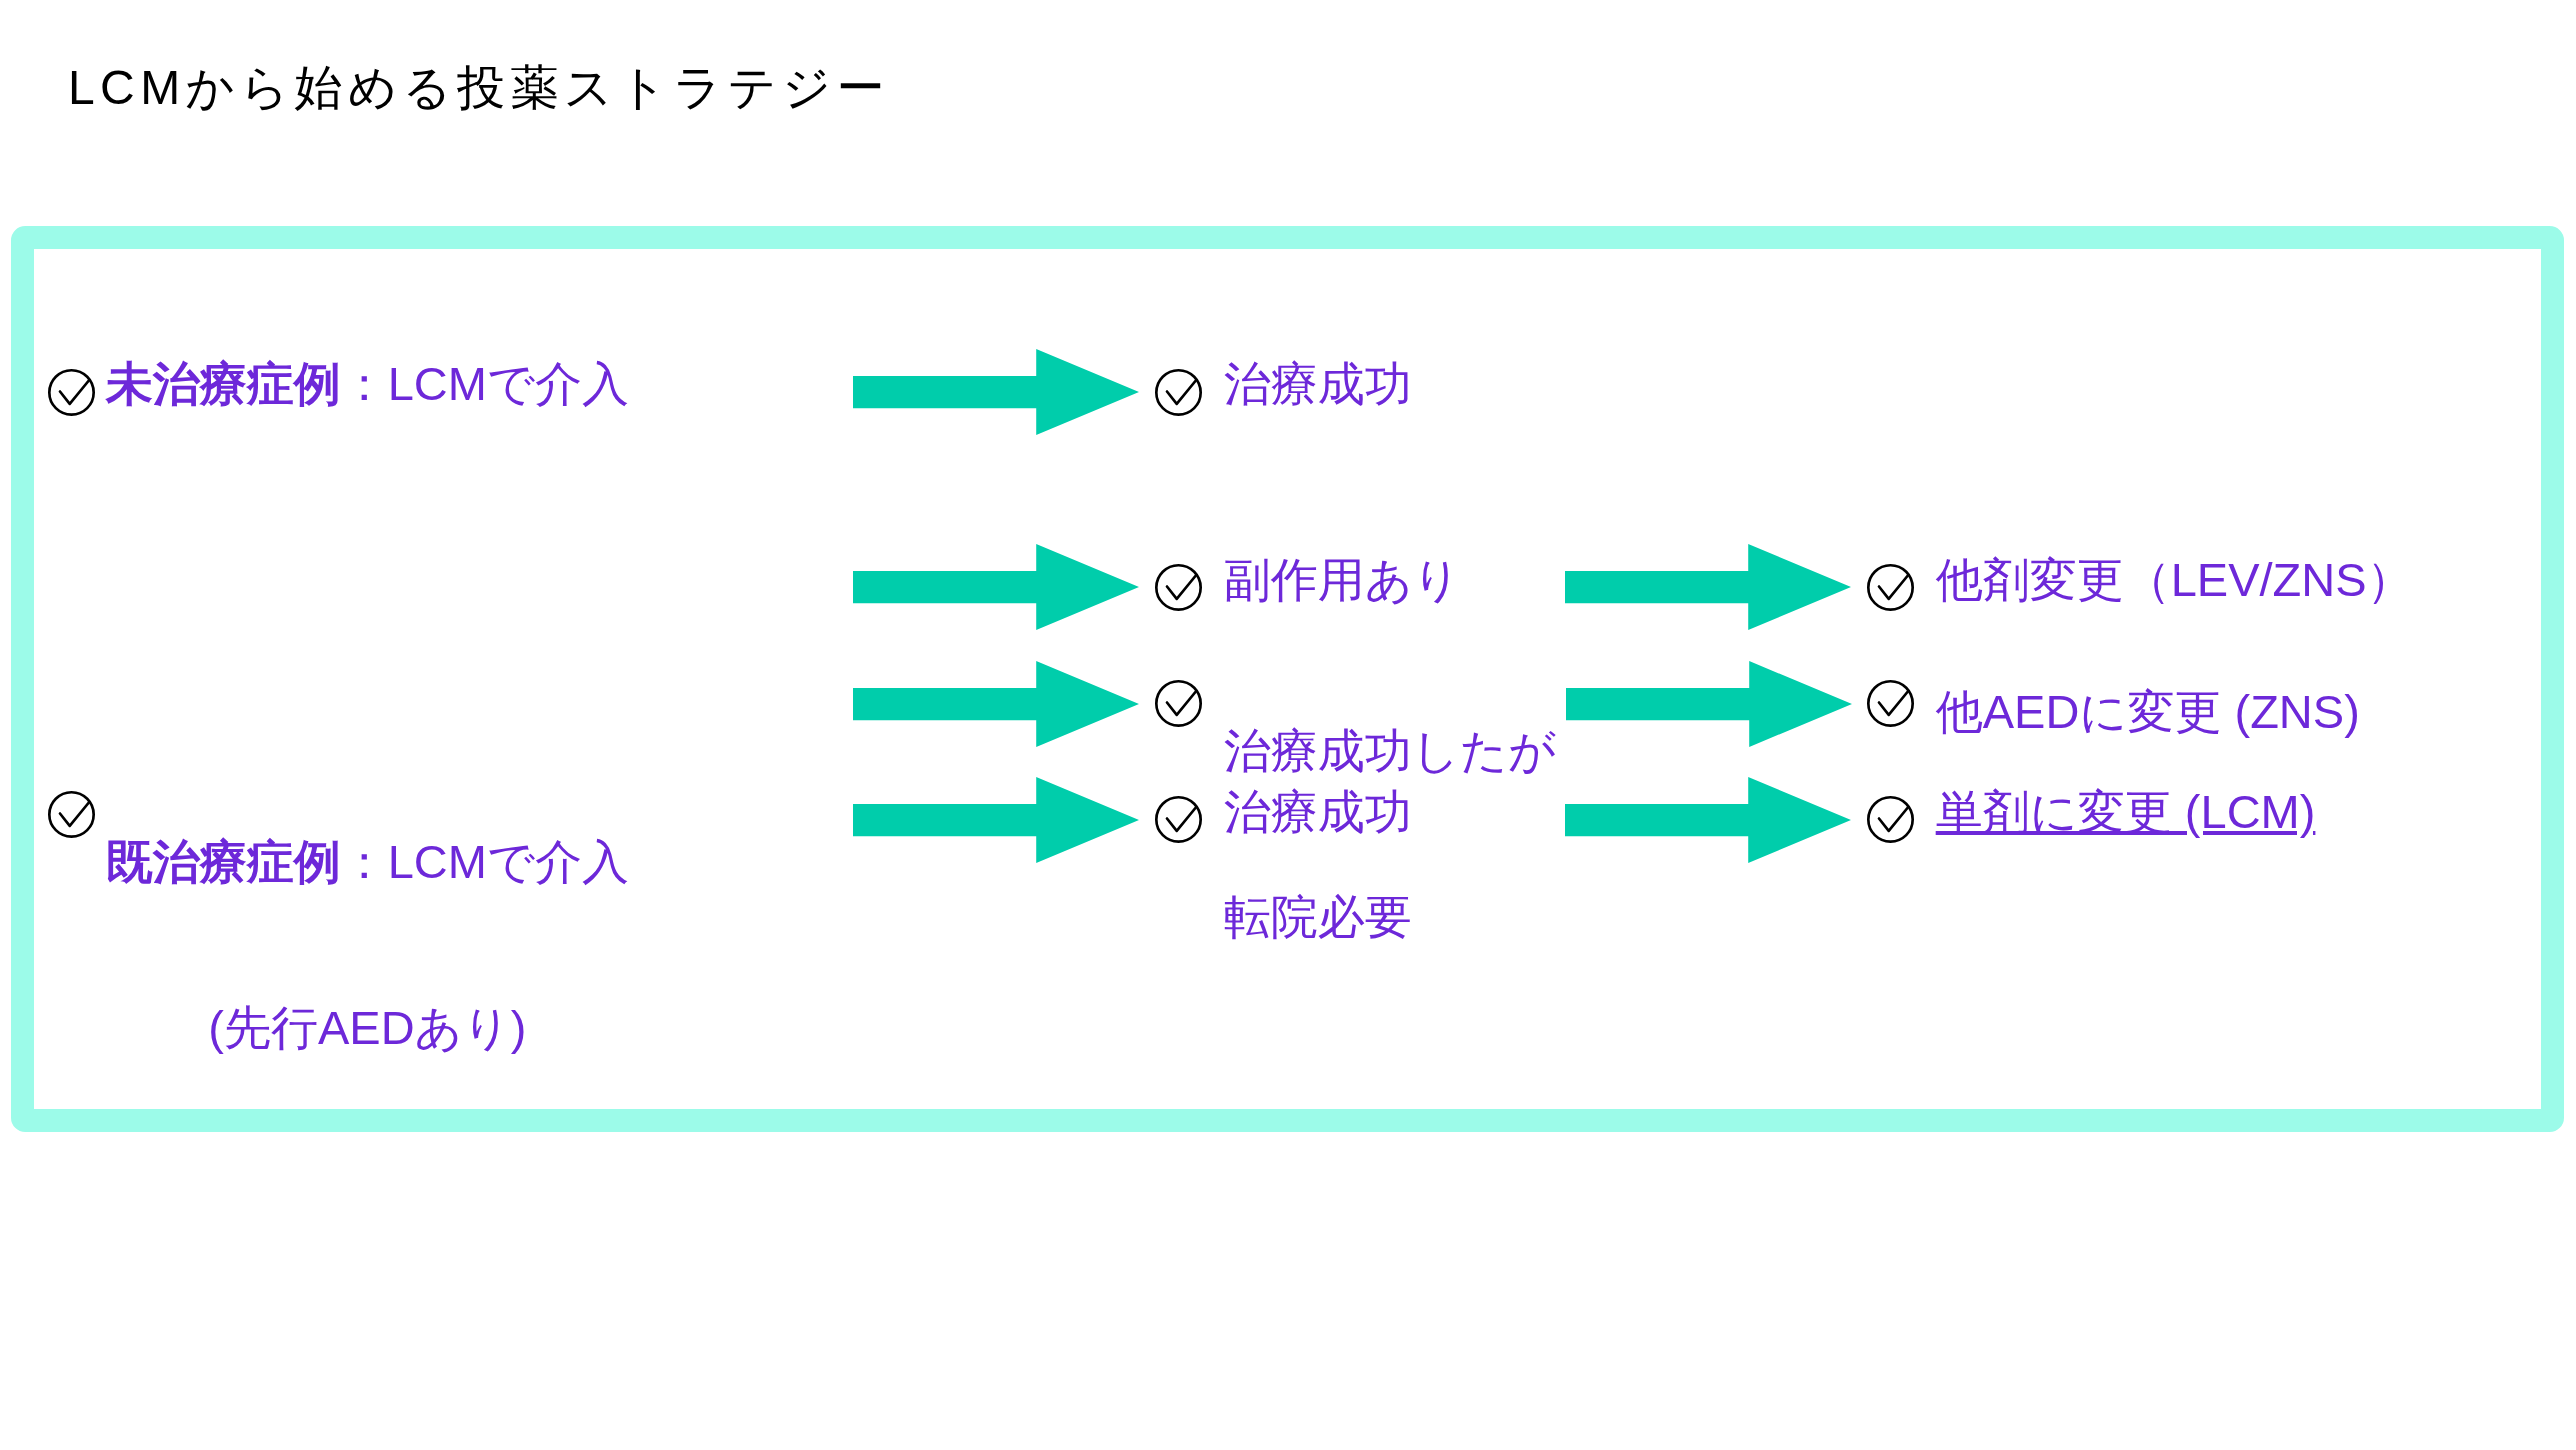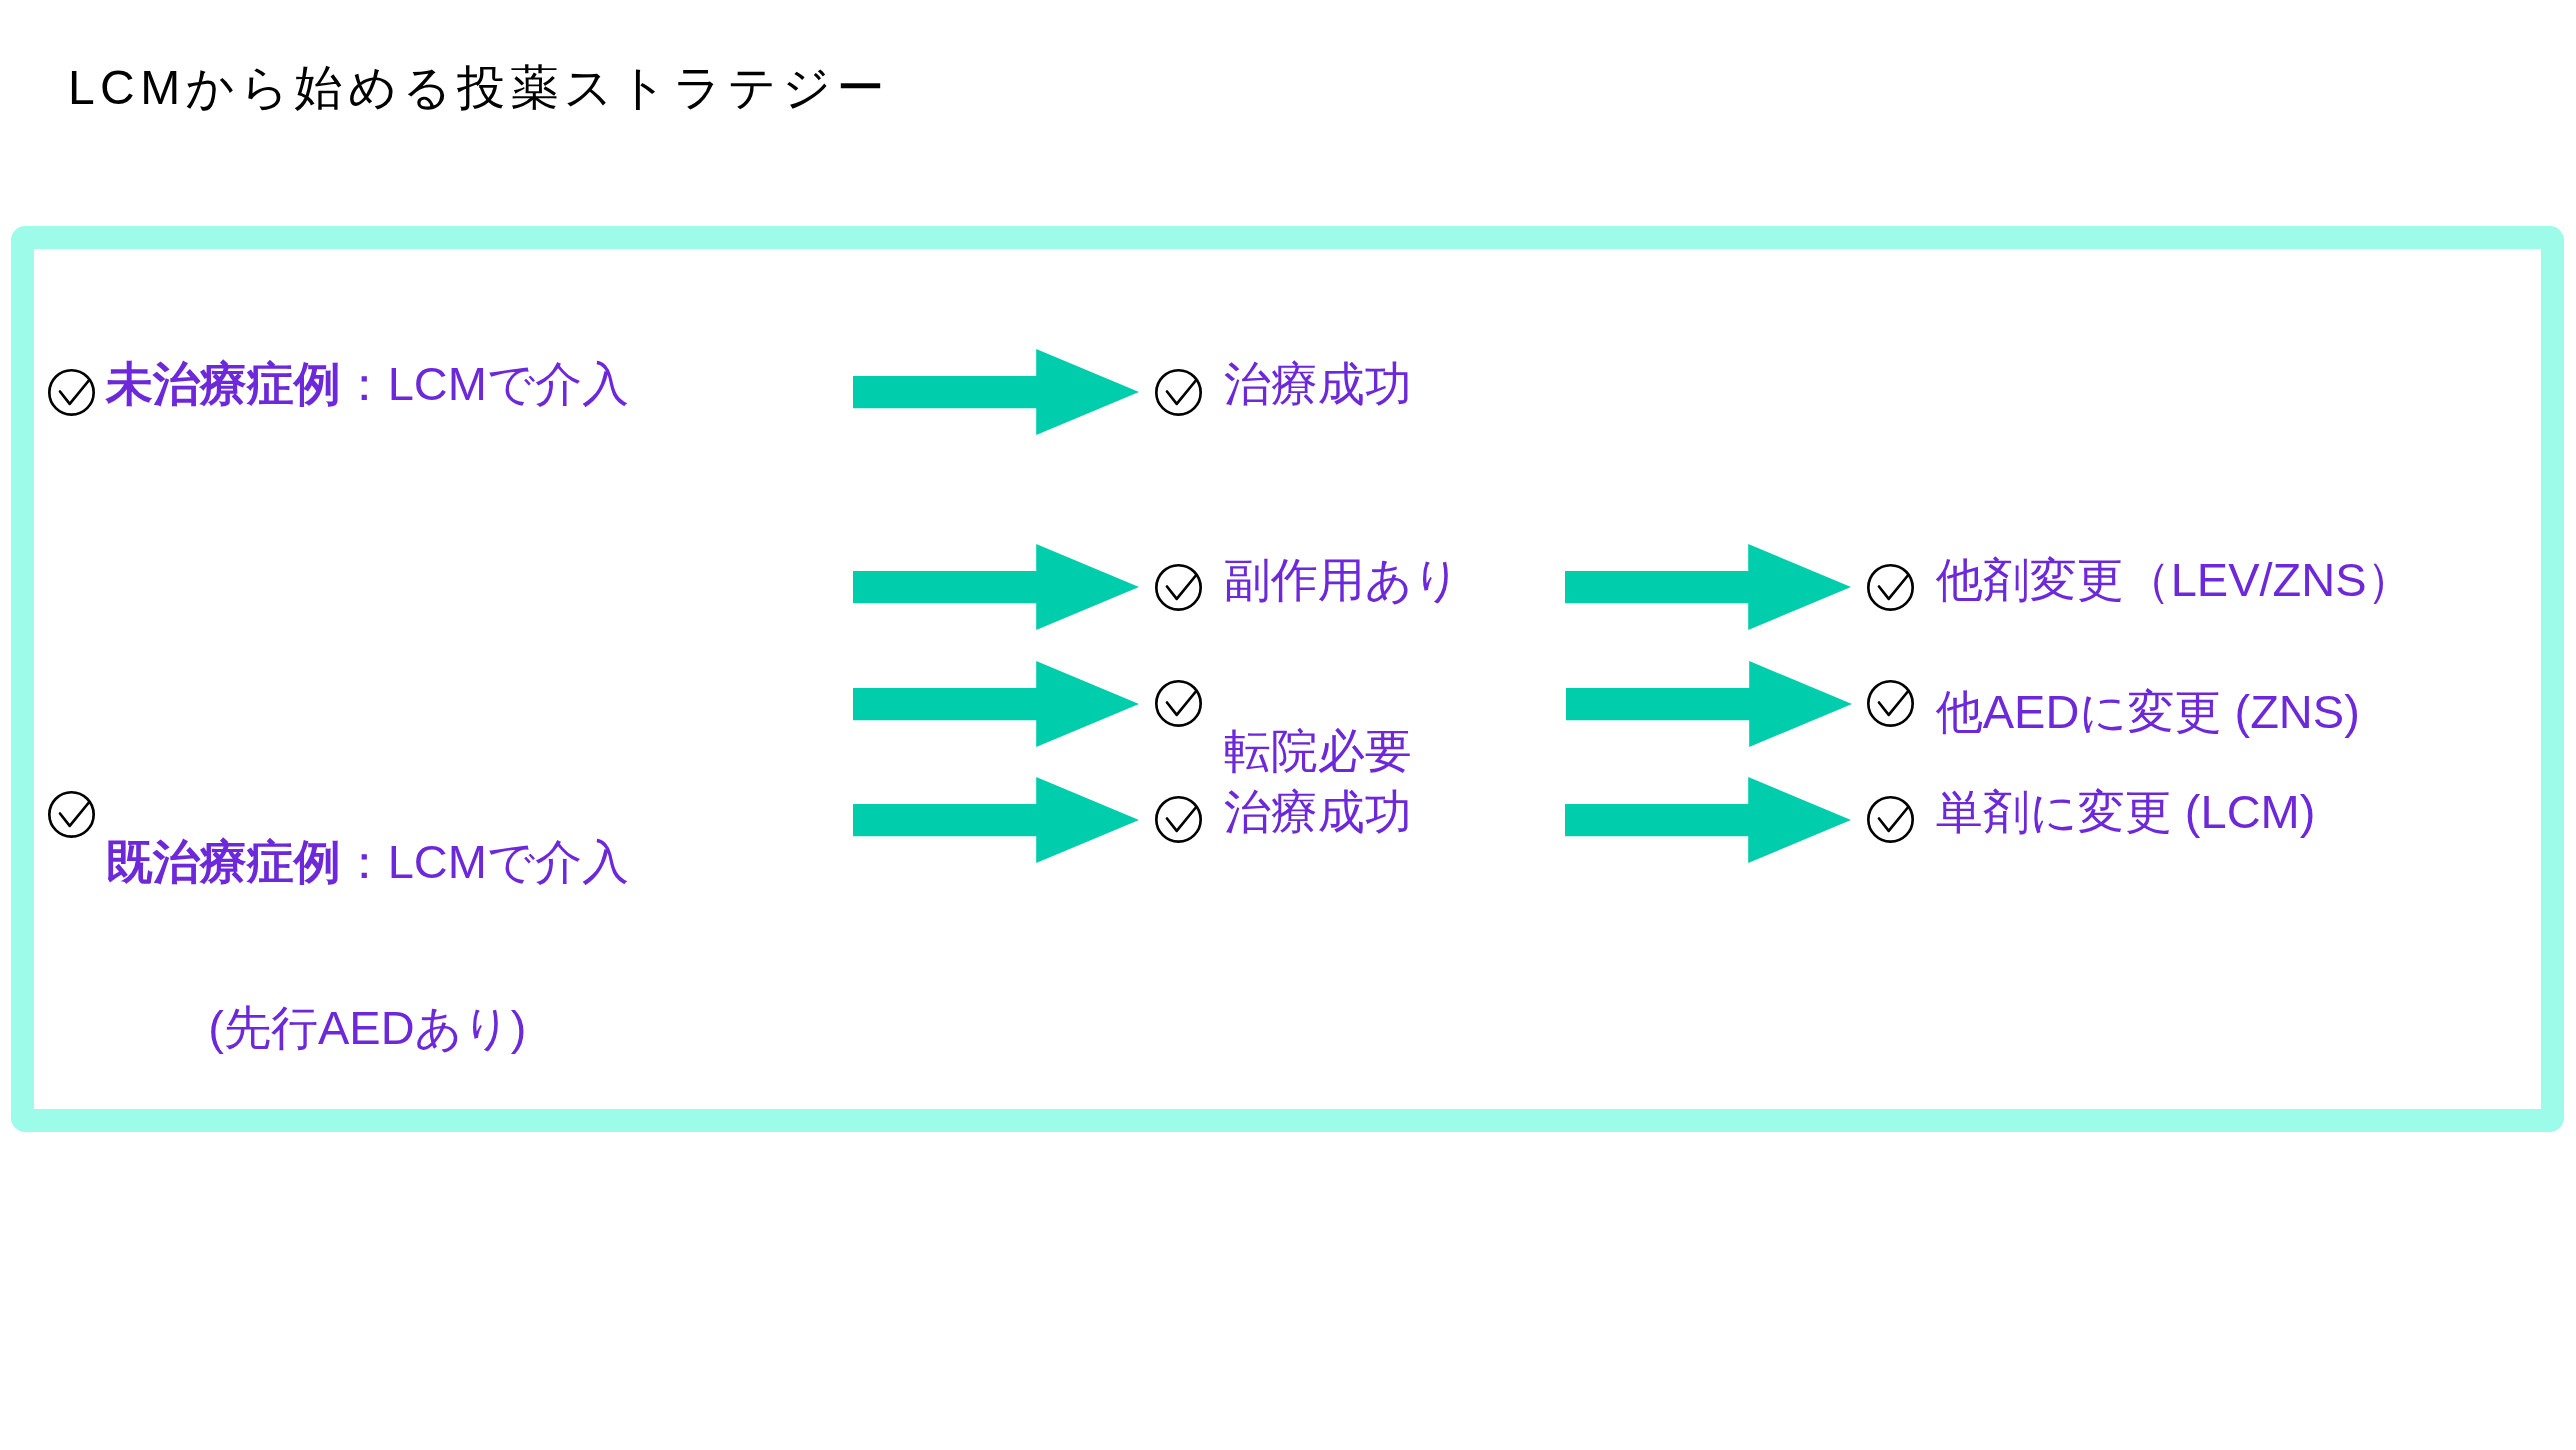--- a/index.html
+++ b/index.html
@@ -149,20 +149,21 @@
     </span>
 
     <span class="check-icon" style="left:1117px; top:426px;">
       <svg viewBox="0 0 62 62">
         <circle cx="31" cy="32" r="25" fill="none" stroke="#000" stroke-width="3"></circle>
         <path d="M18 31 L29 45 L51 18" fill="none" stroke="#000" stroke-width="3" stroke-linecap="round" stroke-linejoin="round"></path>
       </svg>
     </span>
 
     <div class="node-label" style="left:1190px; top:363px;">
+      <div>治療成功したが</div>
       <div>転院必要</div>
     </div>
 
     <span class="block-arrow" style="left:1532px; top:412px; width:286px;">
       <svg viewBox="0 0 320 96" preserveAspectRatio="none">
         <polygon points="0,30 205,30 205,0 320,48 205,96 205,66 0,66" fill="#00CDAB"></polygon>
       </svg>
     </span>
 
     <span class="check-icon" style="left:1829px; top:426px;">
@@ -210,17 +211,17 @@
       </svg>
     </span>
 
     <span class="check-icon" style="left:1829px; top:542px;">
       <svg viewBox="0 0 62 62">
         <circle cx="31" cy="32" r="25" fill="none" stroke="#000" stroke-width="3"></circle>
         <path d="M18 31 L29 45 L51 18" fill="none" stroke="#000" stroke-width="3" stroke-linecap="round" stroke-linejoin="round"></path>
       </svg>
     </span>
 
-    <div class="node-label" style="left:1902px; top:535px;">単剤に変更 (LCM)</div>
+    <div class="node-label" style="left:1902px; top:535px;text-decoration:underline;">単剤に変更 (LCM)</div>
   </div>
 
 </div>
 
 
 </body></html>

